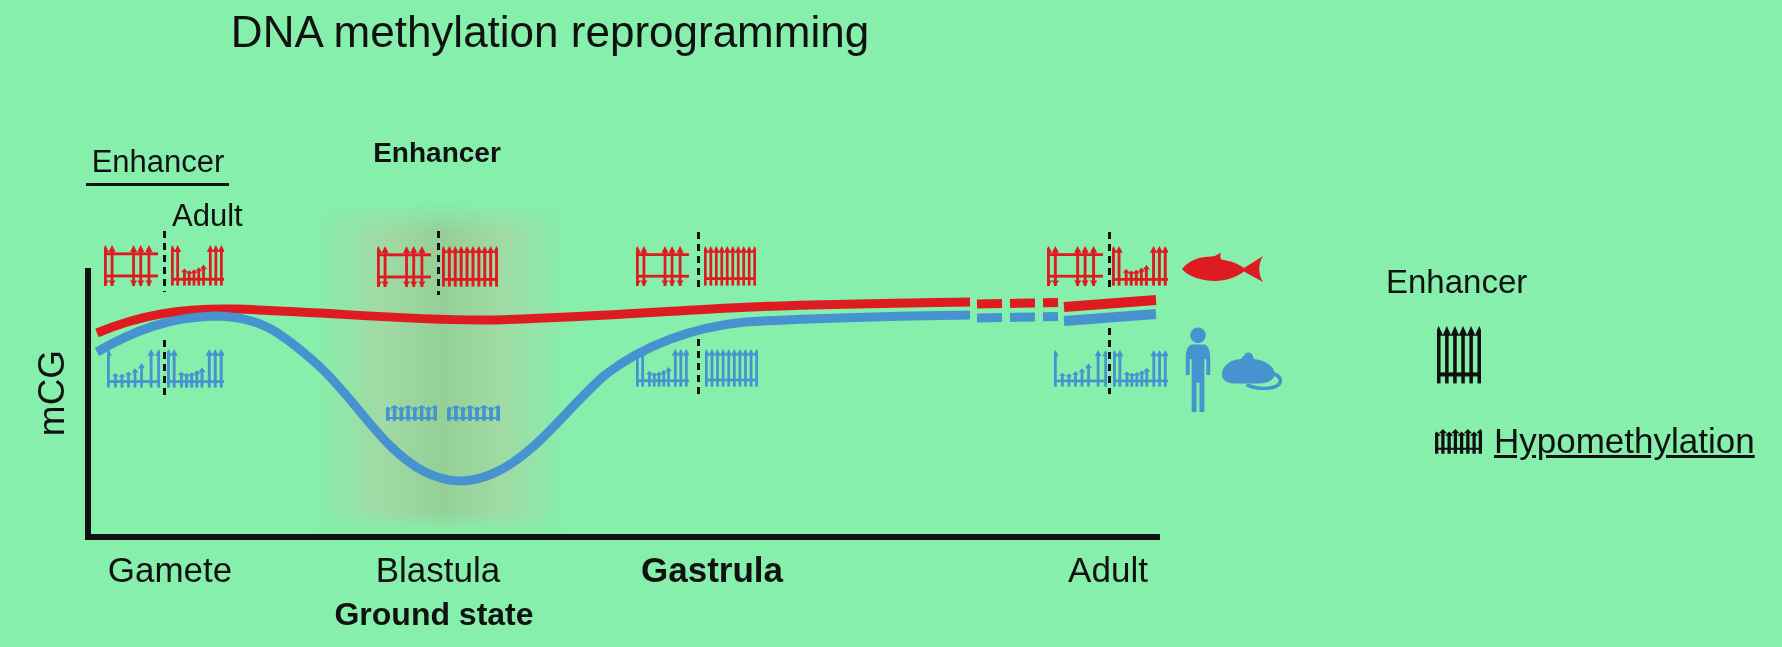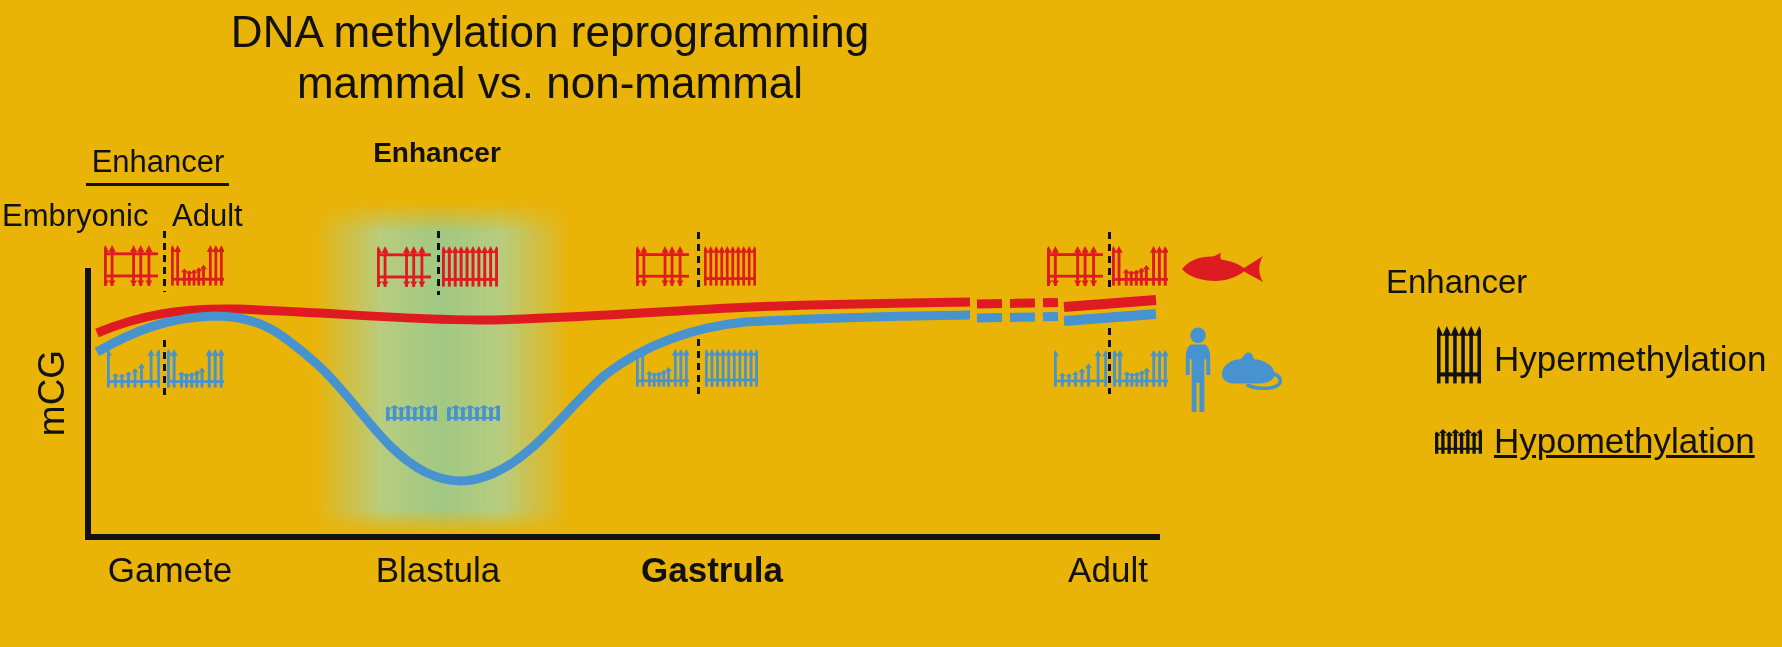--- a/index.html
+++ b/index.html
@@ -1,17 +1,17 @@
 <!DOCTYPE html>
 <html><head>
 <meta charset="utf-8">
 <style>
   html,body{margin:0;padding:0;background:#ffffff;}
   .canvas{
-    position:relative;width:1782px;height:647px;background:#eab308;overflow:hidden;
+    position:relative;width:1782px;height:647px;background:#86efac;overflow:hidden;
     font-family:"Liberation Sans","DejaVu Sans",sans-serif;color:#111;
   }
   .abs{position:absolute;}
   .title{left:228px;top:6px;width:644px;text-align:center;font-size:44px;line-height:1.17;color:#111;}
   .enh-title{left:84px;top:144px;width:148px;text-align:center;font-size:31px;}
   .enh-underline{left:86px;top:183px;width:143px;height:3px;background:#111;}
   .enh-embryonic{left:2px;top:198px;font-size:31px;}
   .enh-adult{left:172px;top:198px;font-size:31px;}
   .annotation{left:287px;top:137px;width:300px;text-align:center;font-size:28px;font-weight:bold;line-height:1.15;}
   .green-region{
@@ -37,26 +37,24 @@
   .sep{position:absolute;width:3px;background:repeating-linear-gradient(to bottom,#111 0 7px,transparent 7px 12px);}
   .species{position:absolute;}
 </style>
 </head>
 <body>
 
 <div class="canvas">
 
   <div class="abs title">
     <div>DNA methylation reprogramming</div>
-    <div>mammal vs. non-mammal</div>
   </div>
 
   <div class="abs enh-title">Enhancer</div>
   <div class="abs enh-underline"></div>
-  <div class="abs enh-embryonic">Embryonic</div>
   <div class="abs enh-adult">Adult</div>
 
   <div class="abs green-region"></div>
 
   <div class="abs annotation">
     <div>Enhancer</div>
   </div>
 
   <svg class="abs curves" width="1782" height="647" viewBox="0 0 1782 647">
     <path fill="none" stroke-width="9" d="M97 333 C140 315 180 308 235 309 C330 312 400 320 480 320 C570 319 650 312 730 308 C810 304 900 303 970 302" stroke="#df1b22"></path>
@@ -503,18 +501,18 @@
       <path d="M4 25 C5 17 13 11.5 23 11 C25.5 6.5 31 5.5 34.5 8.5 C35.5 9.3 36 10.2 36.2 11.2 C46 12 55 17 56.5 24.5 C57.8 31 51 35.5 41 35.5 L16 35.5 C8 35.5 3.2 31 4 25 Z" fill="#4793d0"></path>
       <circle cx="30.5" cy="9" r="4.5" fill="#4793d0"></circle>
       <path fill="none" stroke-width="3.5" stroke-linecap="round" d="M56 26 C64 29 65 36 56 39 C48 41.5 38 40.5 30 37.5" stroke="#4793d0"></path>
     </g>
   </svg>
 
   <div class="abs tick" style="left:170px;">Gamete</div>
   <div class="abs tick" style="left:438px;">Blastula</div>
   <div class="abs tick" style="left:712px;font-weight:bold;">Gastrula</div>
   <div class="abs tick" style="left:1108px;">Adult</div>
+  <div class="abs groundstate">Ground state</div>
 
   <div class="abs legend-title">Enhancer</div>
-  <div class="abs legend-label" style="left:1494px;top:339px;">Hypermethylation</div>
   <div class="abs legend-label" style="left:1494px;top:421px;text-decoration:underline;">Hypomethylation</div>
 
 </div>
 
 </body></html>

